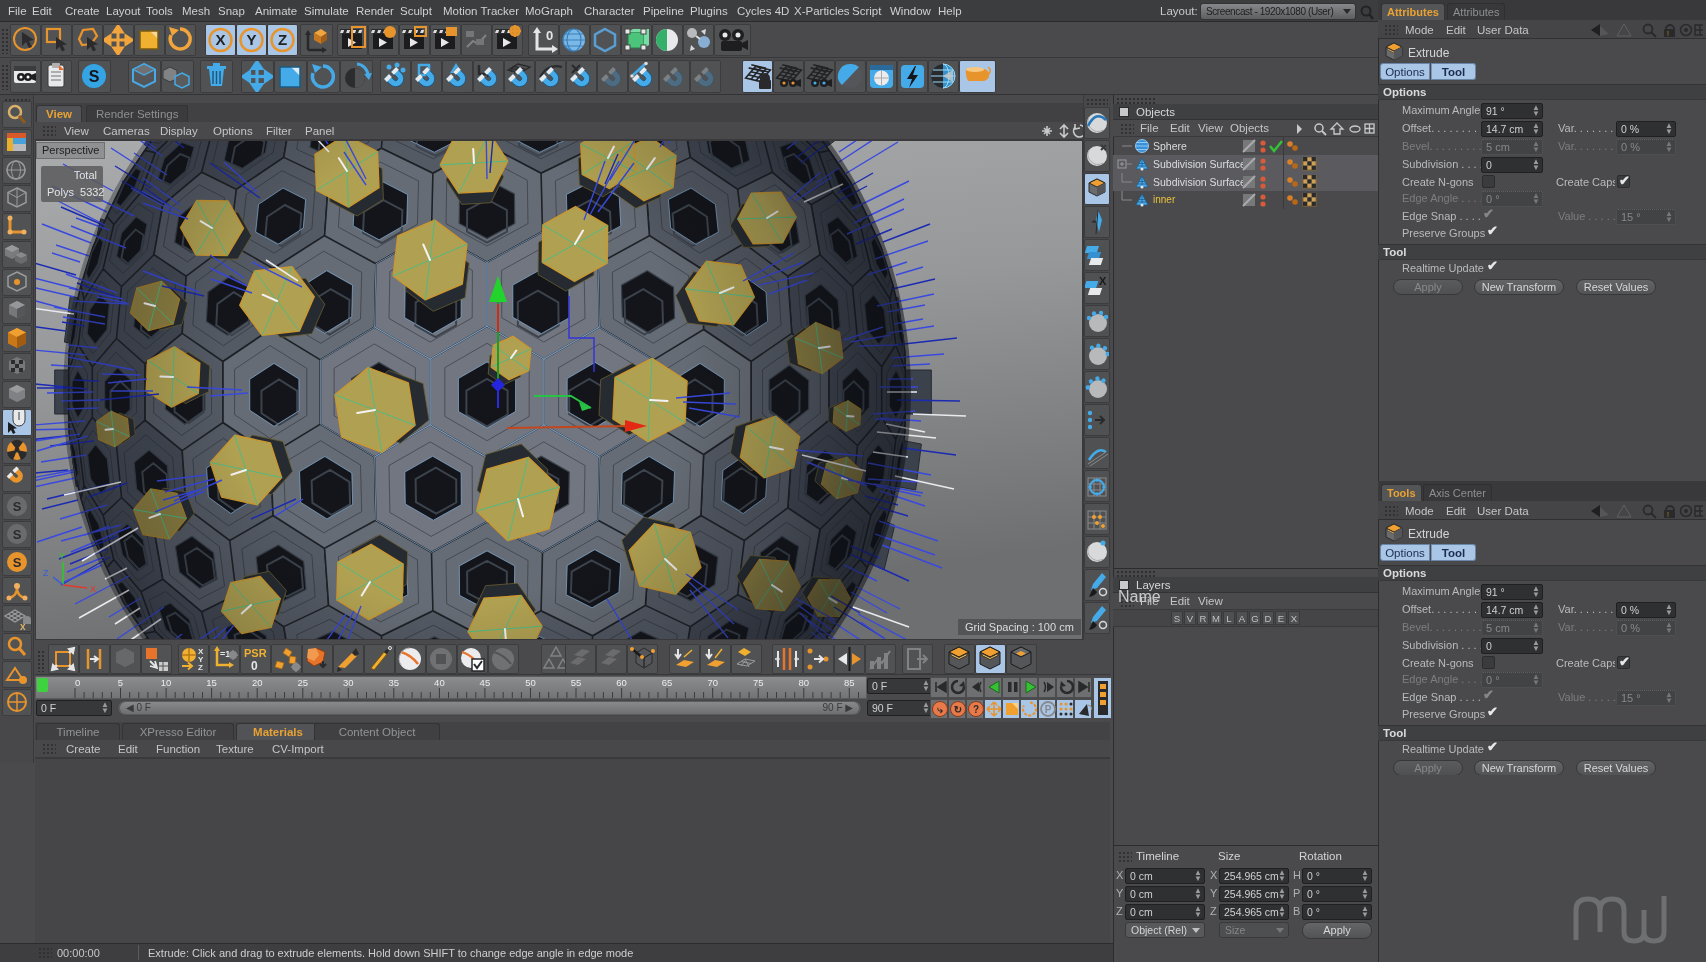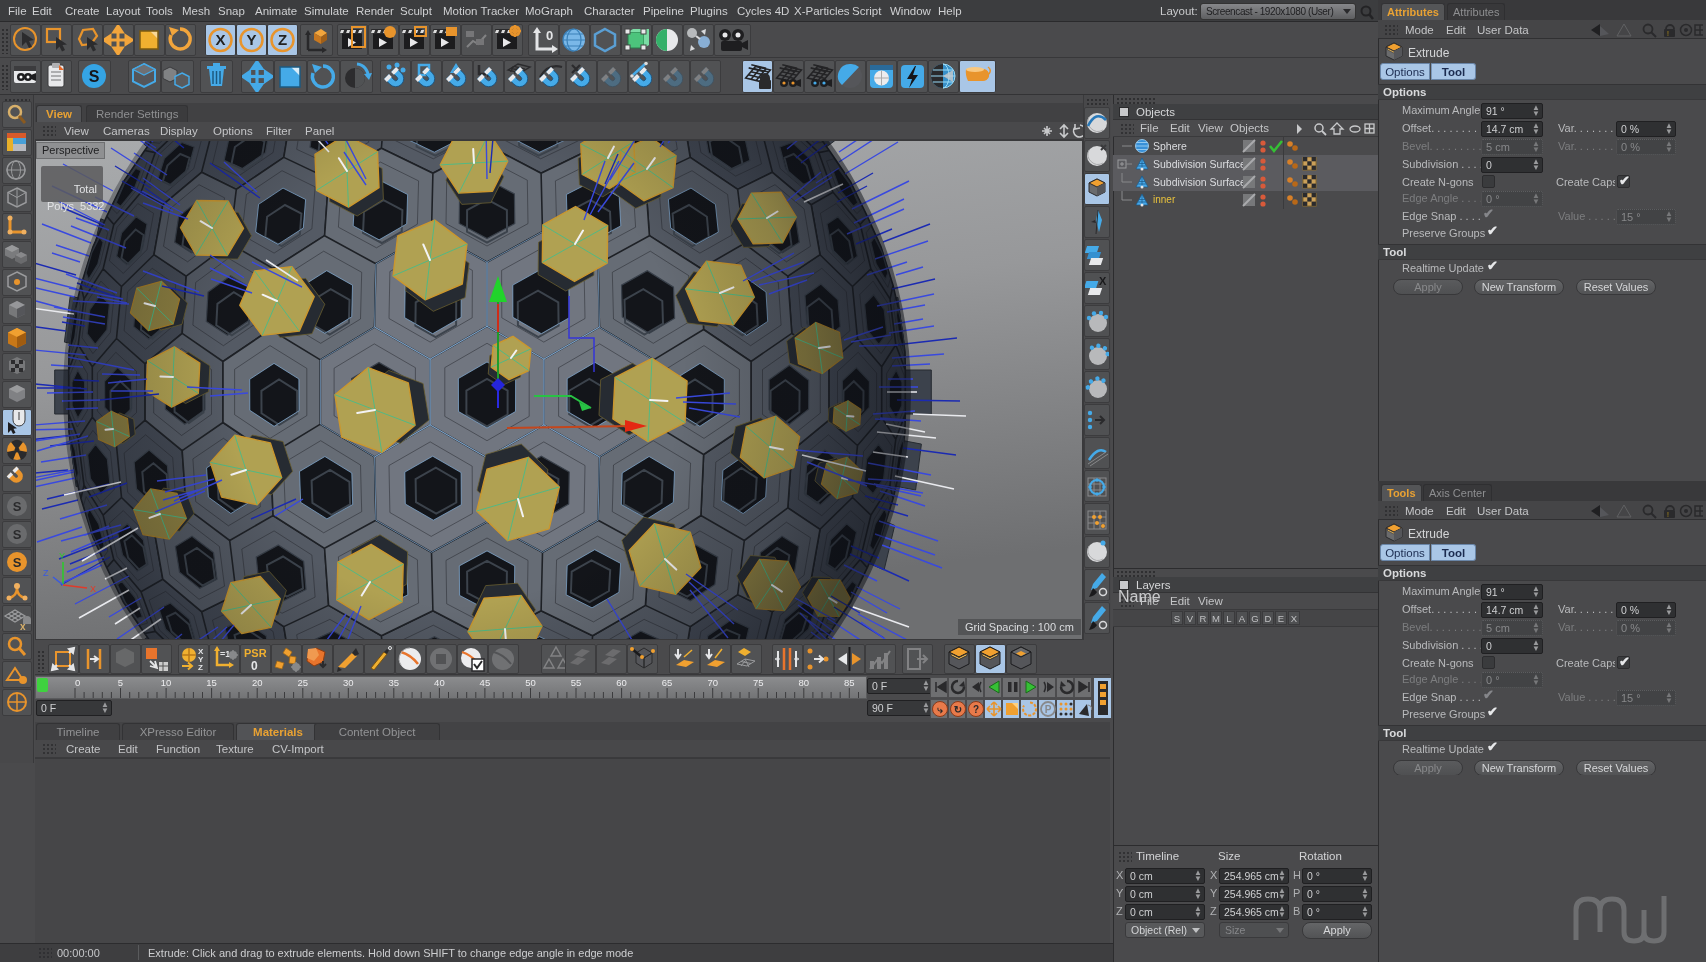--- a/index.html
+++ b/index.html
@@ -672,21 +672,21 @@
           <line x1="28" y1="445" x2="28" y2="422" stroke="#2ec82e"></line>
           <line x1="28" y1="445" x2="52" y2="448" stroke="#e03a2a"></line>
           <line x1="28" y1="445" x2="18" y2="437" stroke="#3a5adf"></line>
           <text x="24" y="419" font-size="9" fill="#2ec82e" font-family="Liberation Sans">Y</text>
           <text x="55" y="452" font-size="9" fill="#e03a2a" font-family="Liberation Sans">X</text>
           <text x="8" y="436" font-size="9" fill="#3a5adf" font-family="Liberation Sans">Z</text>
         </g>
       </svg>
     </div>
     <div class="abs" style="left:36px;top:142px;background:#8f9092;color:#202022;font-size:11px;padding:0 5px;line-height:15px;border:1px solid #6e6f71">Perspective</div>
-    <div class="abs" style="left:41px;top:166px;width:62px;height:36px;background:rgba(90,91,93,0.85);border-radius:2px;color:#e2e3e5;font-size:11px;line-height:17px;padding:15px 6px 0 6px">
+    <div class="abs" style="left:41px;top:166px;width:62px;height:36px;background:rgba(90,91,93,0.85);border-radius:2px;color:#e2e3e5;font-size:11px;line-height:17px;padding:1px 6px 0 6px">
       <div style="text-align:right">Total</div>
       <div>Polys&nbsp;&nbsp;5332</div>
     </div>
     <div class="abs" style="left:958px;top:619px;background:rgba(80,81,83,0.9);color:#dcdde0;font-size:11px;padding:1px 7px;line-height:14px">Grid Spacing : 100 cm</div>
     <div class="abs" style="left:35px;top:140px;width:1048px;height:500px;border:1px solid #39393b;pointer-events:none"></div>
     <div class="abs" style="left:1083px;top:95px;width:28px;height:545px;background:#48484a;border-left:1px solid #3a3a3c"></div>
     <div class="vgrip" style="left:1086px;top:98px;width:22px;height:7px"></div>
     <div class="abs" style="left:1084px;top:107px;width:26px;height:32px;background:#505153;border:1px solid #3c3c3e;border-radius:2px"><svg width="24" height="31">
         <circle cx="12" cy="15" r="10" fill="#d8d9db"></circle>
         <path d="M4,9 a10,10 0 0 0 14,13" fill="none" stroke="#aaabad" stroke-width="1"></path>
@@ -1093,20 +1093,25 @@
       <text x="586.6" y="10" font-size="9.5" fill="#ececee" text-anchor="middle" font-family="Liberation Sans">60</text>
       <text x="632.1" y="10" font-size="9.5" fill="#ececee" text-anchor="middle" font-family="Liberation Sans">65</text>
       <text x="677.7" y="10" font-size="9.5" fill="#ececee" text-anchor="middle" font-family="Liberation Sans">70</text>
       <text x="723.2" y="10" font-size="9.5" fill="#ececee" text-anchor="middle" font-family="Liberation Sans">75</text>
       <text x="768.8" y="10" font-size="9.5" fill="#ececee" text-anchor="middle" font-family="Liberation Sans">80</text>
       <text x="814.3" y="10" font-size="9.5" fill="#ececee" text-anchor="middle" font-family="Liberation Sans">85</text>
       <text x="859.9" y="10" font-size="9.5" fill="#ececee" text-anchor="middle" font-family="Liberation Sans">90</text>
       <rect x="2" y="2" width="11" height="14" rx="2" fill="#3fd23f"></rect>
     </svg>
     <div class="field" style="left:36px;top:700px;width:76px;height:16px;background:#37383a">0 F<span class="sp">▲<br>▼</span></div>
+    <div class="abs" style="left:117px;top:700px;width:745px;height:16px;background:#5a5b5d;border:1px solid #464749;border-radius:8px">
+      <div class="abs" style="left:2px;top:1px;width:739px;height:12px;border-radius:7px;background:linear-gradient(#88898b,#6e6f71)"></div>
+      <span class="abs" style="left:8px;top:1px;font-size:10px;color:#3a3a3c">◀ 0 F</span>
+      <span class="abs" style="right:8px;top:1px;font-size:10px;color:#3a3a3c">90 F ▶</span>
+    </div>
     <div class="field" style="left:867px;top:678px;width:66px;height:16px;background:#37383a">0 F<span class="sp">▲<br>▼</span></div>
     <div class="field" style="left:867px;top:700px;width:66px;height:16px;background:#37383a">90 F<span class="sp">▲<br>▼</span></div>
     <div class="abs" style="left:930px;top:677px;width:18px;height:21px;background:#6e6f71;border:1px solid #4c4c4e"><svg width="17" height="18" viewBox="0 0 17 18">
         <path d="M5,4 v10 M15,4 l-8,5 8,5 Z" fill="#2a2a2c" stroke="#2a2a2c" stroke-width="1.5"></path>
       </svg></div>
     <div class="abs" style="left:948px;top:677px;width:18px;height:21px;background:#6e6f71;border:1px solid #4c4c4e"><svg width="17" height="18" viewBox="0 0 17 18">
         <path d="M9,3 a6,6 0 1 0 6,6" fill="none" stroke="#2a2a2c" stroke-width="2.5"></path>
         <path d="M15,3 l1,6 -6,-1 Z" fill="#2a2a2c"></path>
       </svg></div>
     <div class="abs" style="left:966px;top:677px;width:18px;height:21px;background:#6e6f71;border:1px solid #4c4c4e"><svg width="17" height="18" viewBox="0 0 17 18">

